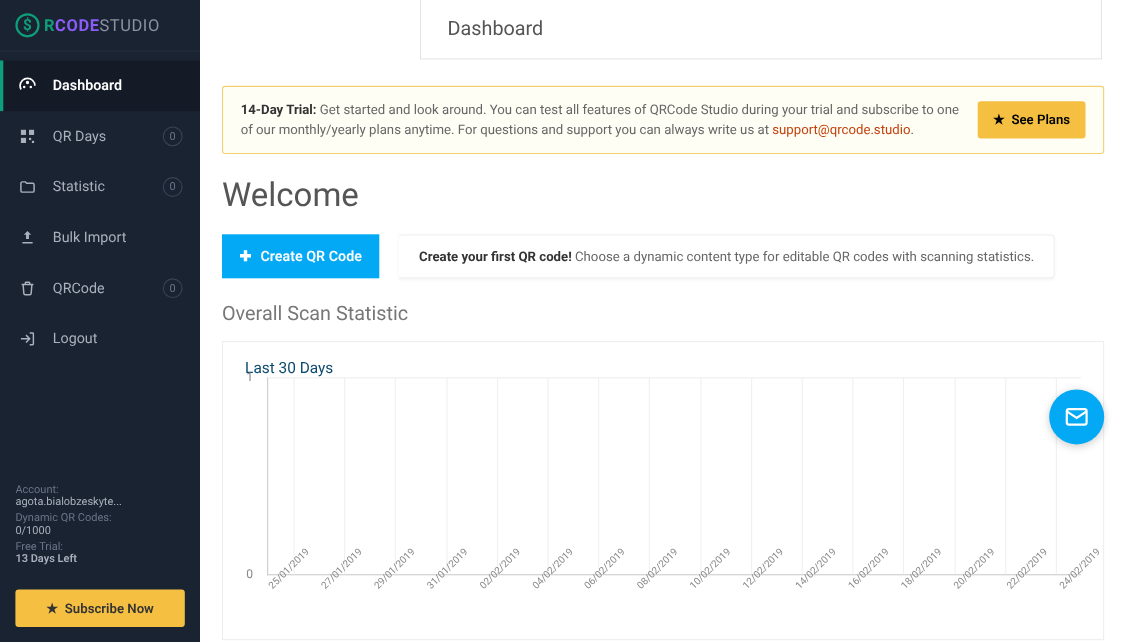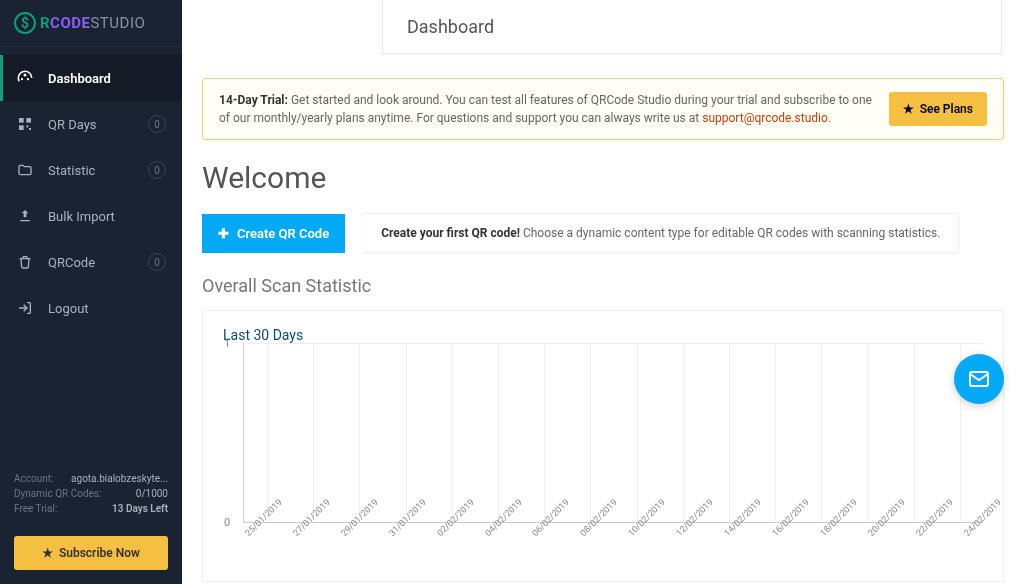--- a/index.html
+++ b/index.html
@@ -13,21 +13,21 @@
 .logo-code { color: #8b5cf6; }
 .logo-studio { color: #8a92a3; font-weight: 400; }
 .nav { flex: 1; padding-top: 8px; }
 .nav-item { display: flex; align-items: center; padding: 14px 16px; cursor: pointer; font-size: 13px; gap: 14px; position: relative; }
 .nav-item.active { background: #141b27; color: #fff; font-weight: 600; }
 .nav-item.active::before { content: ''; position: absolute; left: 0; top: 0; bottom: 0; width: 3px; background: #0e9e7b; }
 .nav-icon { width: 18px; height: 18px; display: flex; align-items: center; justify-content: center; flex-shrink: 0; }
 .nav-label { flex: 1; }
 .nav-badge { width: 18px; height: 18px; border: 1px solid #3a4353; border-radius: 50%; display: flex; align-items: center; justify-content: center; font-size: 10px; color: #6b7486; }
 .account-info { padding: 10px 14px; font-size: 10px; color: #6b7486; }
-.account-row { display: flex; justify-content: space-between; margin-bottom: 4px; }
+.account-row { display: flex; justify-content: center; margin-bottom: 4px; flex-direction: column; }
 .account-val { color: #aab1bd; }
 .subscribe-btn { margin: 8px 14px 14px; padding: 10px; background: #f5c042; color: #333; border: none; border-radius: 3px; font-size: 12px; font-weight: 600; cursor: pointer; display: flex; align-items: center; justify-content: center; gap: 6px; }
 .main { flex: 1; background: #fff; overflow-y: auto; padding: 0 20px 20px; position: relative; }
 .breadcrumb-box { background: #fff; border: 1px solid #e5e5e5; border-top: none; padding: 16px 24px; font-size: 18px; color: #555; width: 620px; margin-left: 180px; }
 .trial-banner { margin-top: 24px; background: #fffef5; border: 1px solid #f0d070; border-radius: 3px; padding: 12px 16px; display: flex; align-items: center; gap: 16px; font-size: 12px; color: #666; }
 .trial-text { flex: 1; line-height: 1.5; }
 .trial-text b { color: #333; }
 .trial-link { color: #c2410c; text-decoration: none; }
 .see-plans-btn { background: #f5c042; border: none; padding: 10px 14px; border-radius: 3px; font-size: 12px; font-weight: 600; cursor: pointer; display: flex; align-items: center; gap: 6px; white-space: nowrap; }
 .welcome-title { font-size: 30px; color: #555; margin: 20px 0 18px; font-weight: 400; }

